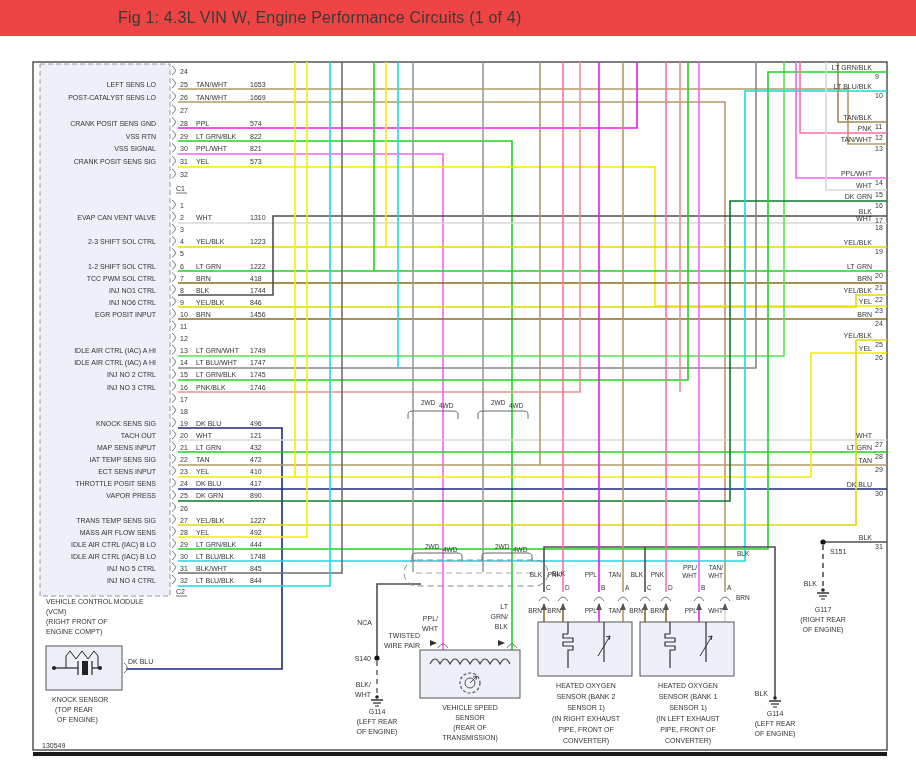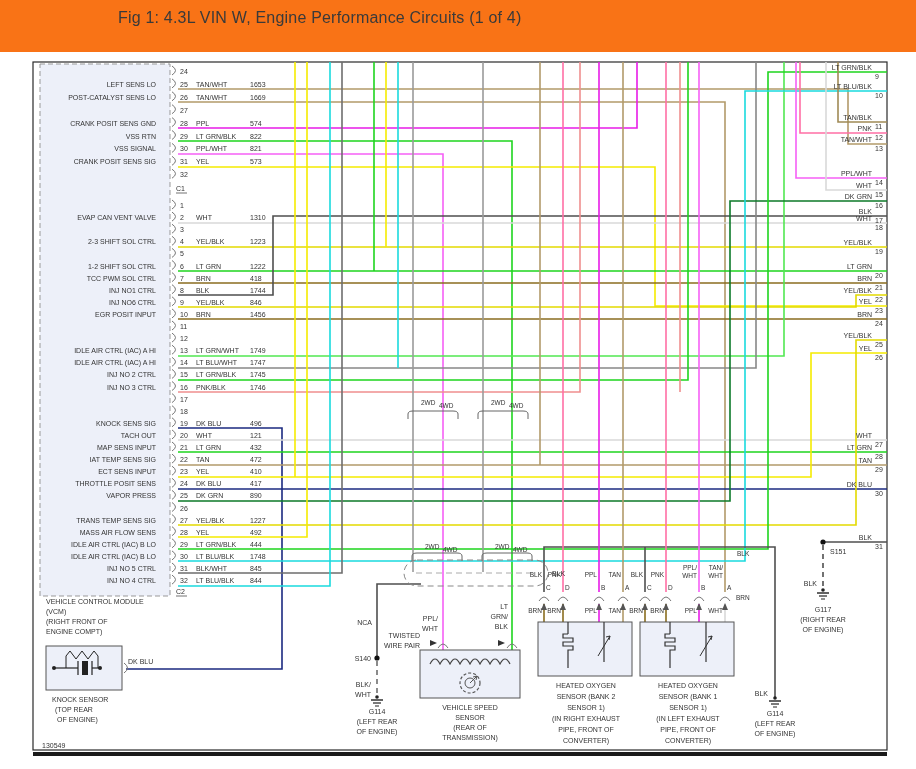--- a/index.html
+++ b/index.html
@@ -1,17 +1,17 @@
 <!DOCTYPE html>
 <html><head>
 <meta charset="utf-8">
 <style>
   html,body{margin:0;padding:0;background:#ffffff;}
   body{width:916px;height:769px;position:relative;font-family:"Liberation Sans",sans-serif;overflow:hidden;}
-  .header{position:absolute;top:0;left:0;width:916px;height:52px;background:#f97316;}
+  .header{position:absolute;top:0;left:0;width:916px;height:36px;background:#ef4444;}
   .title{position:absolute;left:118px;top:9px;font-size:16px;color:#3a3a3a;letter-spacing:0.2px;}
   #diagram{position:absolute;top:0;left:0;}
   text{font-family:"Liberation Sans",sans-serif;}
 </style>
 </head>
 <body>
 
 <div class="header">
   <span class="title">Fig 1: 4.3L VIN W, Engine Performance Circuits (1 of 4)</span>
 </div>

